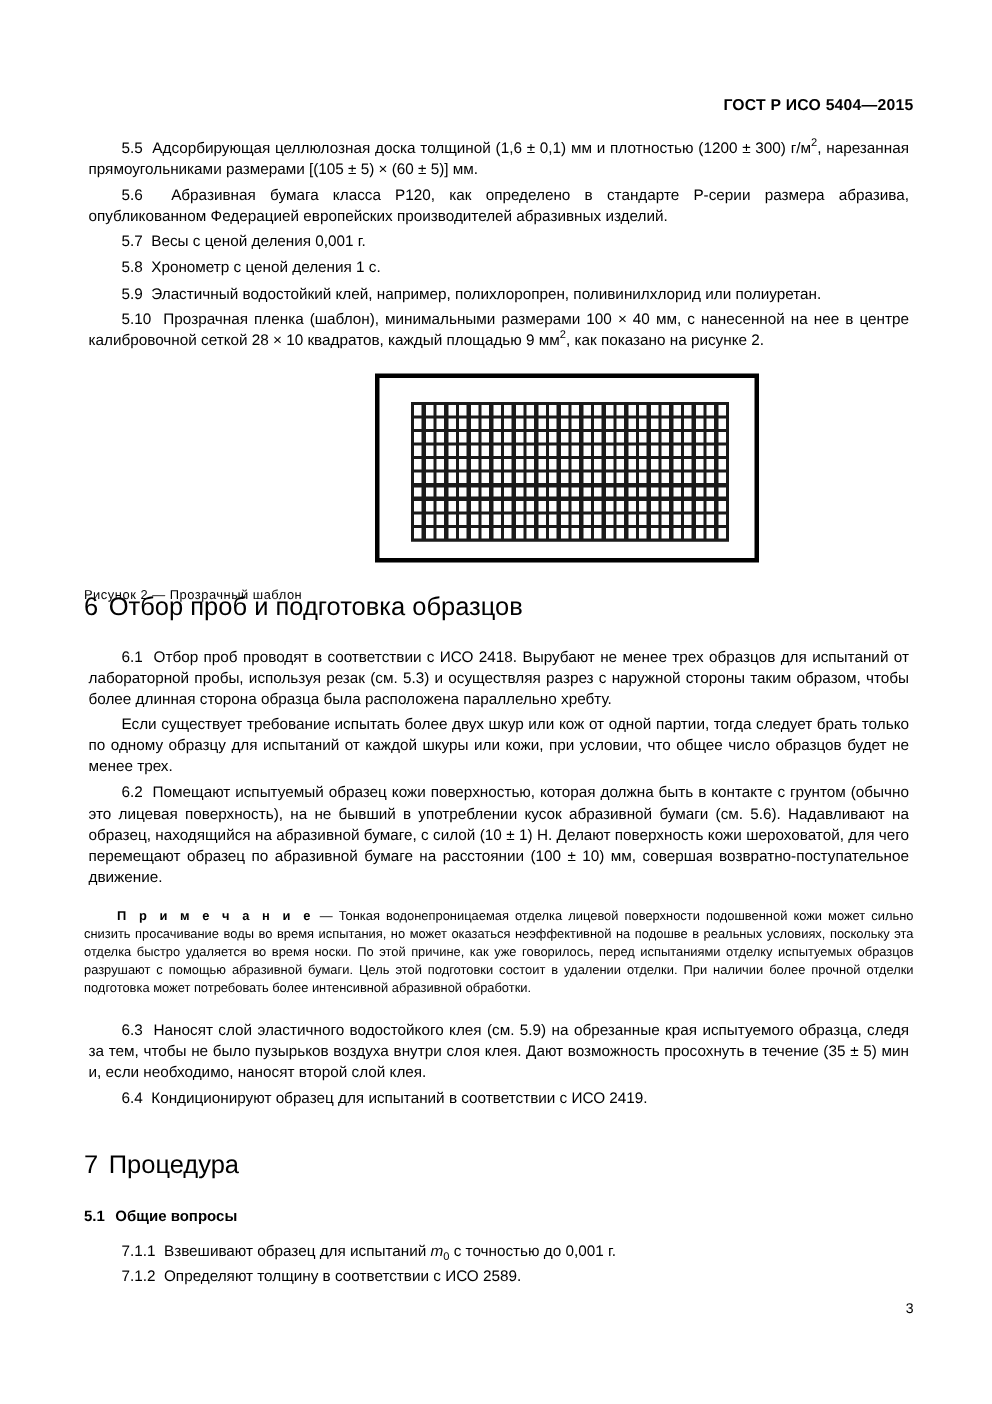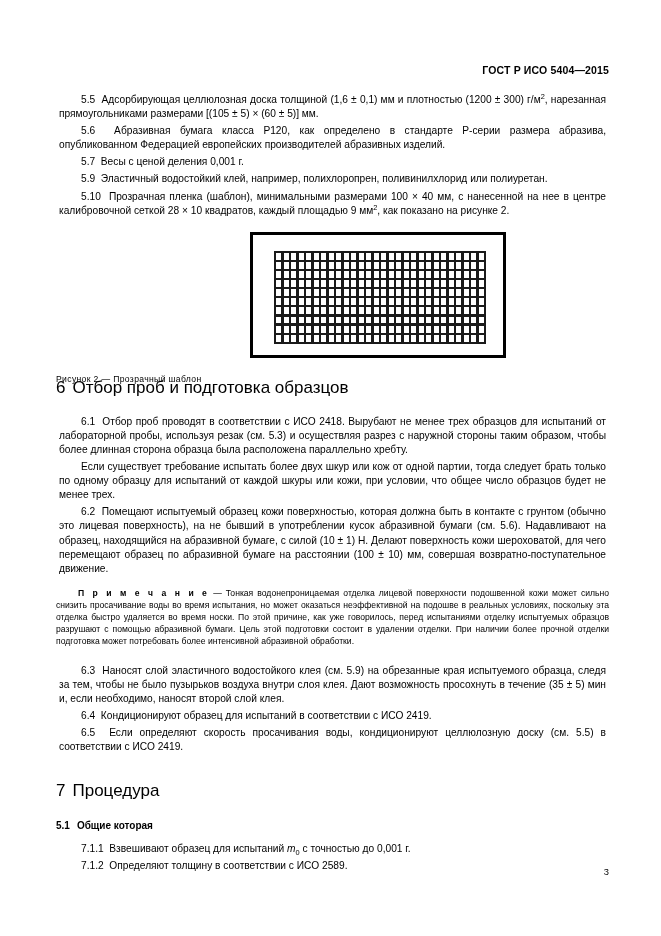--- a/index.html
+++ b/index.html
@@ -144,20 +144,21 @@
   <div class="content">
 
     <div class="doc-header">ГОСТ Р ИСО 5404—2015</div>
 
     <div class="gap-m"></div>
 
     <div>
       <p class="para indent">5.5&nbsp; Адсорбирующая целлюлозная доска толщиной (1,6 ± 0,1) мм и плотностью (1200 ± 300) г/м<sup>2</sup>, нарезанная прямоугольниками размерами [(105 ± 5) × (60 ± 5)] мм.</p>
       <p class="para indent">5.6&nbsp; Абразивная бумага класса Р120, как определено в стандарте Р-серии размера абразива, опубликованном Федерацией европейских производителей абразивных изделий.</p>
       <p class="para indent">5.7&nbsp; Весы с ценой деления 0,001 г.</p>
+      <p class="para indent">5.8&nbsp; Хронометр с ценой деления 1 с.</p>
       <p class="para indent">5.9&nbsp; Эластичный водостойкий клей, например, полихлоропрен, поливинилхлорид или полиуретан.</p>
       <p class="para indent">5.10&nbsp; Прозрачная пленка (шаблон), минимальными размерами 100 × 40 мм, с нанесенной на нее в центре калибровочной сеткой 28 × 10 квадратов, каждый площадью 9 мм<sup>2</sup>, как показано на рисунке 2.</p>
     </div>
 
     <div class="figure-wrap">
       <div class="figure-frame">
         <div class="grid" id="calibration-grid" style="grid-template-columns: repeat(28, 1fr); grid-template-rows: repeat(10, 1fr);">
             <i></i>
             <i></i>
             <i></i>
@@ -454,32 +455,31 @@
     <p class="para indent">6.2&nbsp; Помещают испытуемый образец кожи поверхностью, которая должна быть в контакте с грунтом (обычно это лицевая поверхность), на не бывший в употреблении кусок абразивной бумаги (см. 5.6). Надавливают на образец, находящийся на абразивной бумаге, с силой (10 ± 1) Н. Делают поверхность кожи шероховатой, для чего перемещают образец по абразивной бумаге на расстоянии (100 ± 10) мм, совершая возвратно-поступательное движение.</p>
 
     <div class="gap-s"></div>
 
     <p class="note"><span class="note-label">П р и м е ч а н и е</span><span> — </span><span>Тонкая водонепроницаемая отделка лицевой поверхности подошвенной кожи может сильно снизить просачивание воды во время испытания, но может оказаться неэффективной на подошве в реальных условиях, поскольку эта отделка быстро удаляется во время носки. По этой причине, как уже говорилось, перед испытаниями отделку испытуемых образцов разрушают с помощью абразивной бумаги. Цель этой подготовки состоит в удалении отделки. При наличии более прочной отделки подготовка может потребовать более интенсивной абразивной обработки.</span></p>
 
     <div class="gap-m"></div>
 
     <p class="para indent">6.3&nbsp; Наносят слой эластичного водостойкого клея (см. 5.9) на обрезанные края испытуемого образца, следя за тем, чтобы не было пузырьков воздуха внутри слоя клея. Дают возможность просохнуть в течение (35 ± 5) мин и, если необходимо, наносят второй слой клея.</p>
     <p class="para indent">6.4&nbsp; Кондиционируют образец для испытаний в соответствии с ИСО 2419.</p>
-    <p class="para indent">6.5&nbsp; Если определяют скорость просачивания воды, кондиционируют целлюлозную доску (см. 5.5) в соответствии с ИСО 2419.</p>
 
     <div class="gap-xl"></div>
 
     <h2 class="section">
       <span class="sec-num">7</span><span>Процедура</span>
     </h2>
 
     <div class="gap-l"></div>
 
     <h3 class="subsection">
-      <span class="sec-num">5.1</span><span>Общие которая</span>
+      <span class="sec-num">5.1</span><span>Общие вопросы</span>
     </h3>
 
     <div class="gap-s"></div>
 
     <p class="para indent">7.1.1&nbsp; Взвешивают образец для испытаний <span class="ital">m</span><sub>0</sub> с точностью до 0,001 г.</p>
     <p class="para indent">7.1.2&nbsp; Определяют толщину в соответствии с ИСО 2589.</p>
 
   </div>
 
   <div class="page-number">3</div>

